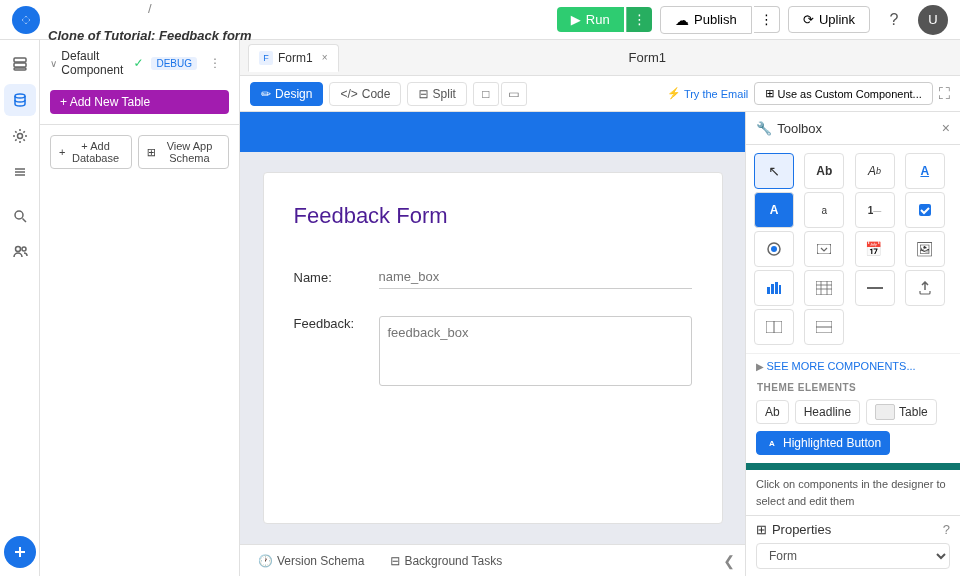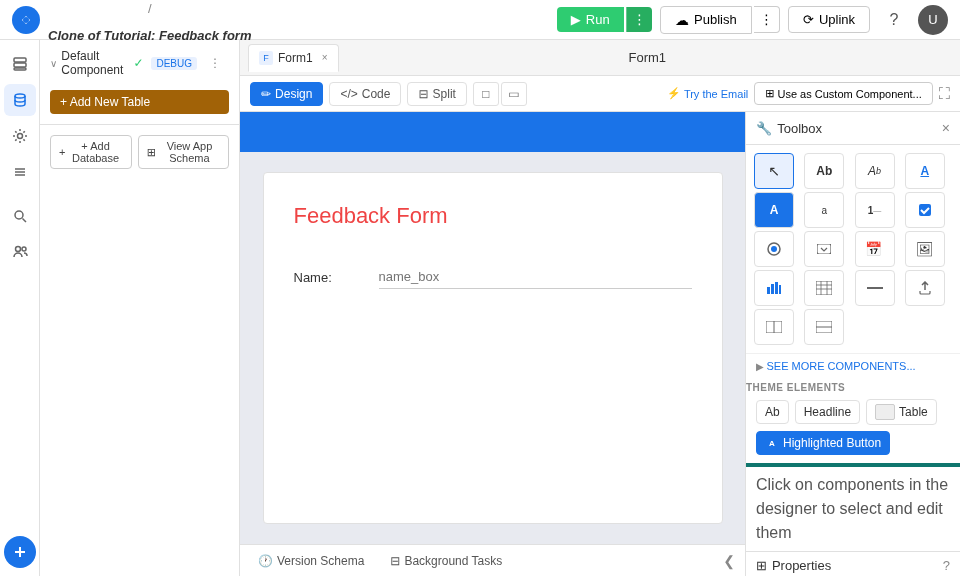--- a/index.html
+++ b/index.html
@@ -29,21 +29,21 @@
     #icon-nav .nav-icon { width: 32px; height: 32px; display: flex; align-items: center; justify-content: center; border-radius: 6px; cursor: pointer; color: #666; font-size: 16px; }
     #icon-nav .nav-icon.active { background: #e8f0fe; color: #1a73e8; }
     #icon-nav .nav-icon-bottom { margin-top: auto; margin-bottom: 8px; }
 
     
     #left-panel { width: 200px; background: #fff; border-right: 1px solid #e0e0e0; display: flex; flex-direction: column; }
     #left-panel .section-header { display: flex; align-items: center; gap: 4px; padding: 8px 10px; font-size: 12px; font-weight: 500; color: #333; }
     #left-panel .section-header .chevron { font-size: 10px; color: #888; }
     #left-panel .tag-debug { background: #e8f0fe; color: #1a73e8; font-size: 10px; padding: 1px 5px; border-radius: 3px; margin-left: 4px; }
     #left-panel .check-icon { color: #2ecc71; font-size: 12px; }
-    #left-panel .btn-add-table { margin: 4px 10px; padding: 5px 10px; background: #a16207; color: #fff; border: none; border-radius: 4px; font-size: 12px; cursor: pointer; display: flex; align-items: center; gap: 4px; }
+    #left-panel .btn-add-table { margin: 4px 10px; padding: 5px 10px; background: #a21caf; color: #fff; border: none; border-radius: 4px; font-size: 12px; cursor: pointer; display: flex; align-items: center; gap: 4px; }
     #left-panel .divider { height: 1px; background: #e0e0e0; margin: 6px 0; }
     #left-panel .actions-row { display: flex; gap: 6px; padding: 4px 10px; }
     #left-panel .btn-small { padding: 4px 8px; background: #fff; border: 1px solid #ccc; border-radius: 4px; font-size: 11px; cursor: pointer; color: #444; display: flex; align-items: center; gap: 3px; }
     #left-panel .more-icon { margin-left: auto; padding: 8px; cursor: pointer; color: #888; }
 
     
     #tab-bar { display: flex; align-items: center; background: #f5f5f5; border-bottom: 1px solid #e0e0e0; padding: 0 8px; height: 36px; gap: 4px; }
     .tab-item { display: flex; align-items: center; gap: 5px; padding: 4px 10px; background: #fff; border: 1px solid #e0e0e0; border-radius: 4px 4px 0 0; font-size: 12px; cursor: pointer; height: 28px; }
     .tab-item.active { background: #fff; border-bottom-color: #fff; }
     .tab-item .close-x { color: #888; font-size: 10px; margin-left: 4px; }
@@ -59,21 +59,21 @@
     #sub-toolbar .btn-custom { padding: 4px 10px; background: #fff; border: 1px solid #ccc; border-radius: 4px; font-size: 11px; cursor: pointer; display: flex; align-items: center; gap: 3px; }
     #sub-toolbar .icon-expand { color: #888; cursor: pointer; font-size: 16px; }
     .view-size-btns { display: flex; gap: 2px; }
     .view-size-btn { width: 26px; height: 24px; border: 1px solid #e0e0e0; background: #fff; border-radius: 3px; cursor: pointer; display: flex; align-items: center; justify-content: center; font-size: 12px; color: #666; }
 
     
     #canvas-area { flex: 1; display: flex; flex-direction: column; overflow: hidden; }
     #canvas-header { height: 40px; background: #1a73e8; width: 100%; }
     #canvas-body { flex: 1; overflow: auto; background: #e8eaf0; display: flex; justify-content: center; padding: 20px; }
     #form-container { background: #fff; border: 1px solid #e0e0e0; width: 460px; padding: 30px; border-radius: 4px; }
-    #form-container h2 { font-size: 22px; font-weight: 400; margin-bottom: 36px; color: #ef4444; }
+    #form-container h2 { font-size: 22px; font-weight: 400; margin-bottom: 36px; color: #4c1d95; }
     .form-row { display: flex; align-items: center; margin-bottom: 14px; margin-top: 27px; }
     .form-label { width: 85px; font-size: 13px; color: #333; }
     .form-input { flex: 1; border: none; border-bottom: 1px solid #ccc; padding: 4px 0; font-size: 13px; color: #aaa; outline: none; background: transparent; }
     .form-textarea-wrap { flex: 1; }
     .form-textarea { width: 100%; border: 1px solid #ccc; border-radius: 3px; padding: 8px; font-size: 13px; color: #aaa; height: 70px; outline: none; resize: none; font-family: inherit; }
     .form-feedback-row { align-items: flex-start; }
     .submit-row { display: flex; justify-content: center; margin-top: 10px; }
     .btn-submit { background: #1a73e8; color: #fff; border: none; border-radius: 3px; padding: 8px 30px; font-size: 13px; font-weight: 600; cursor: pointer; letter-spacing: 1px; }
 
     
@@ -87,27 +87,27 @@
     #right-panel .panel-header .close-x { color: #888; cursor: pointer; font-size: 14px; }
 
     
     .toolbox-grid { display: grid; grid-template-columns: repeat(4, 1fr); gap: 3px; padding: 8px; }
     .tool-item { width: 40px; height: 36px; display: flex; align-items: center; justify-content: center; border: 1px solid #e0e0e0; border-radius: 4px; cursor: pointer; font-size: 12px; color: #333; background: #fff; position: relative; }
     .tool-item.selected { border-color: #1a73e8; background: #e8f0fe; }
     .tool-item.cursor { font-size: 14px; }
 
     .see-more { padding: 6px 10px; font-size: 11px; color: #1a73e8; cursor: pointer; font-weight: 500; border-top: 1px solid #f0f0f0; }
 
-    .theme-header { padding: 4px 0 2px; font-size: 10px; font-weight: 700; color: #888; letter-spacing: 0.5px; }
+    .theme-header { padding: 4px 11px 2px; font-size: 10px; font-weight: 700; color: #888; letter-spacing: 0.5px; }
     .theme-items { display: flex; gap: 6px; padding: 4px 10px 8px; align-items: center; flex-wrap: wrap; }
     .theme-item { display: flex; align-items: center; gap: 4px; padding: 4px 8px; border: 1px solid #e0e0e0; border-radius: 4px; cursor: pointer; font-size: 12px; }
     .theme-item .theme-dot { width: 14px; height: 14px; border-radius: 3px; background: #1a73e8; display: flex; align-items: center; justify-content: center; color: #fff; font-size: 8px; font-weight: bold; }
     .theme-card-icon { width: 20px; height: 16px; background: #eee; border: 1px solid #ccc; border-radius: 2px; display: flex; align-items: center; justify-content: flex-start; padding: 2px; }
 
-    .click-hint { padding: 6px 10px; font-size: 16px; color: #555; line-height: 1.5; border-top: 4px solid #0f766e; }
+    .click-hint { padding: 6px 10px; font-size: 11px; color: #555; line-height: 1.5; border-top: 7px solid #0f766e; }
 
     
     .props-header { display: flex; align-items: center; justify-content: space-between; padding: 6px 10px; border-top: 1px solid #e0e0e0; font-size: 13px; font-weight: 500; }
     .props-header .help-icon { color: #888; font-size: 13px; cursor: pointer; }
     .props-select { width: calc(100% - 20px); margin: 0 10px 6px; padding: 4px 8px; border: 1px solid #e0e0e0; border-radius: 4px; font-size: 12px; background: #fff; color: #555; cursor: pointer; }
     .props-row { display: flex; align-items: center; padding: 3px 10px; gap: 8px; font-size: 12px; }
     .props-key { color: #555; width: 50px; flex-shrink: 0; }
     .props-value { color: #888; font-family: monospace; font-size: 11px; }
   </style>
 </head>
@@ -271,20 +271,26 @@
 
       <div id="canvas-area">
         <div id="canvas-header"></div>
         <div id="canvas-body">
           <div id="form-container">
             <h2 data-bind="canvas.form_title">Feedback Form</h2>
             <div class="form-row">
               <label class="form-label" data-bind="canvas.name_label">Name:</label>
               <input class="form-input" readonly="" placeholder="name_box" style="">
             </div>
+            <div class="form-row form-feedback-row">
+              <label class="form-label" data-bind="canvas.feedback_label">Feedback:</label>
+              <div class="form-textarea-wrap">
+                <textarea class="form-textarea" readonly="" placeholder="feedback_box" style=""></textarea>
+              </div>
+            </div>
           </div>
         </div>
 
         <div id="bottom-bar">
           <button class="bottom-btn">
             <span>🕐</span>
             <span data-bind="bottom_bar.version_history">Version Schema</span>
           </button>
           <button class="bottom-btn">
             <span>⊟</span>

